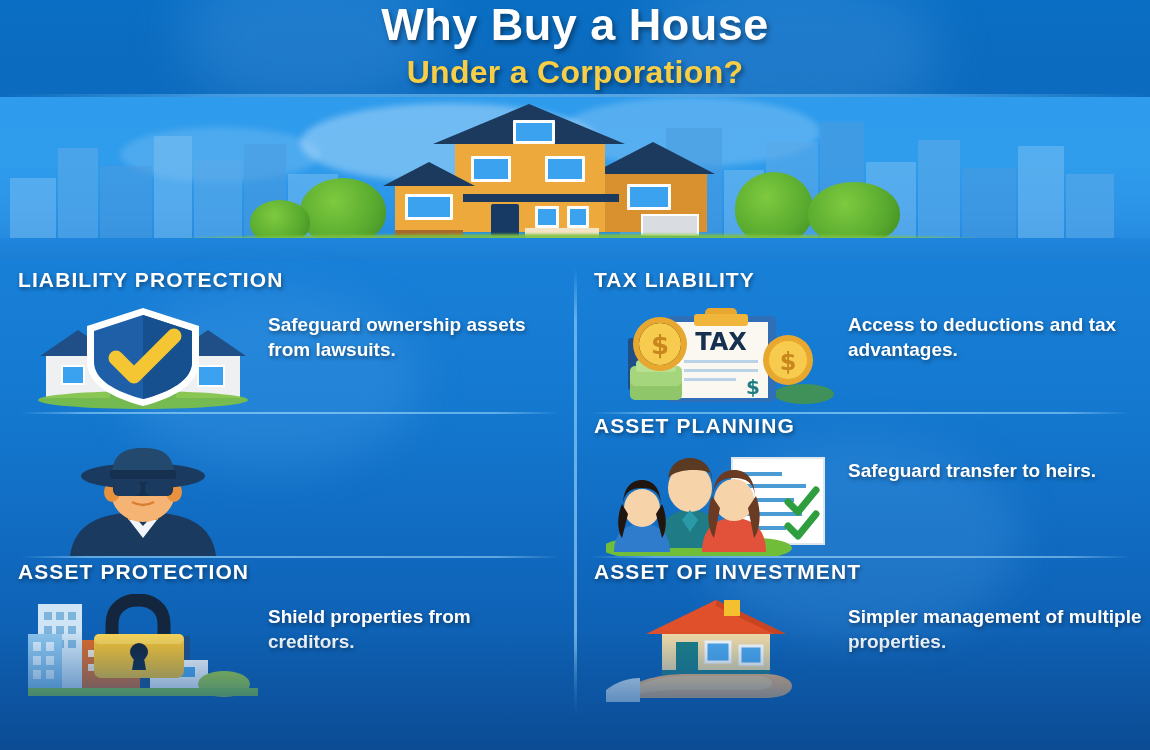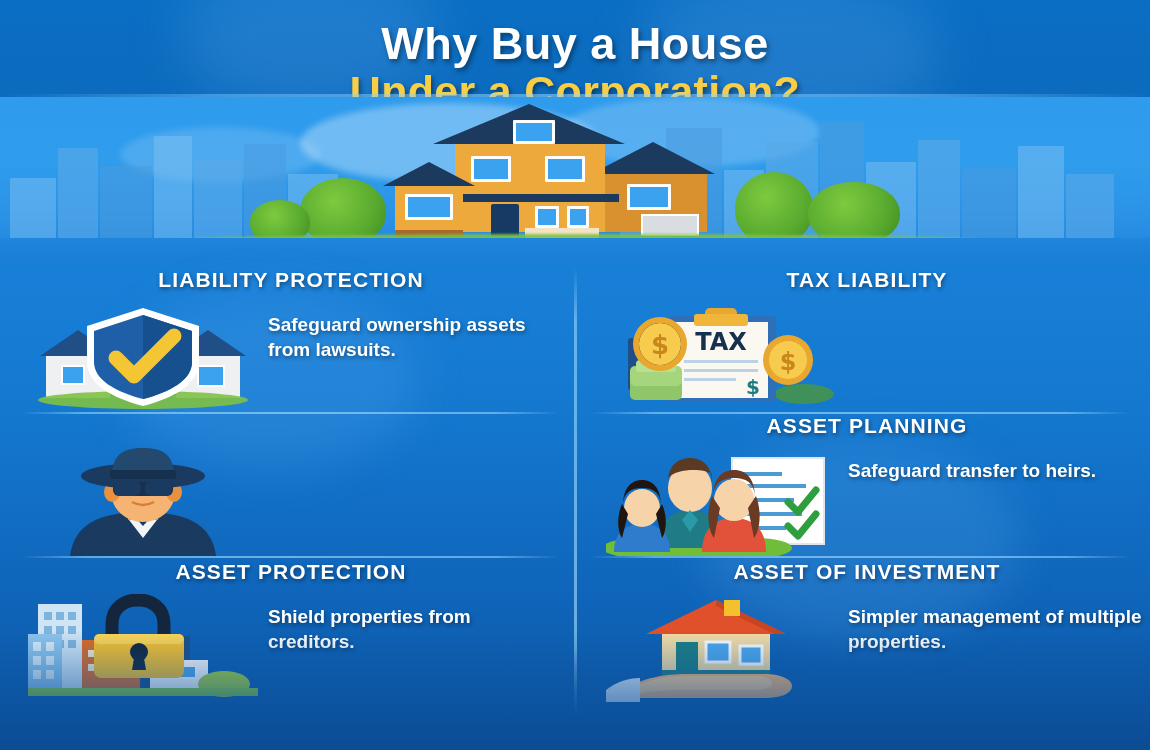--- a/index.html
+++ b/index.html
@@ -18,27 +18,27 @@
   #header {
     position: absolute; left: 0; top: 0; width: 1150px; height: 97px;
     background: linear-gradient(180deg,#0a6fc4 0%,#0b6cc0 45%,#0c6bbe 100%);
     overflow: hidden;
   }
   #header::after {
     content:""; position:absolute; left:0; bottom:0; width:100%; height:3px;
     background: linear-gradient(90deg,rgba(255,255,255,0) 0%,rgba(120,200,255,.45) 18%,rgba(150,215,255,.55) 50%,rgba(120,200,255,.45) 82%,rgba(255,255,255,0) 100%);
   }
   .hdr-glow{position:absolute;border-radius:50%;filter:blur(26px);background:rgba(120,190,255,.18);}
-  .title-wrap{position:relative;width:100%;text-align:center;padding-top:19px;}
+  .title-wrap{position:relative;width:100%;text-align:center;padding-top:0;}
   #title-main{
     font-size: 45px; font-weight: 700; color: #ffffff; letter-spacing: .5px;
     line-height: 50px; text-shadow: 2px 3px 5px rgba(0,0,0,.42);
   }
   #title-sub{
-    font-size: 43px; font-weight: 700; color: #f7ce45; letter-spacing: .3px;
+    font-size: 32px; font-weight: 700; color: #f7ce45; letter-spacing: .3px;
     line-height: 44px; text-shadow: 2px 3px 5px rgba(0,0,0,.45);
   }
 
   
   #hero {
     position: absolute; left: 0; top: 97px; width: 1150px; height: 163px;
     overflow: hidden;
     background: linear-gradient(180deg,#2e9bec 0%,#2f9cec 40%,#2b93e6 72%,#1f84dd 100%);
   }
   .hero-cloud{position:absolute;background:rgba(205,232,252,.42);border-radius:50%;filter:blur(3px);}
@@ -68,21 +68,21 @@
   .vline{
     position:absolute;left:574px;top:8px;width:3px;height:448px;
     background:linear-gradient(180deg,rgba(145,212,255,0) 0%,rgba(150,215,255,.60) 12%,rgba(160,220,255,.62) 85%,rgba(145,212,255,0) 100%);
   }
   .hline{
     position:absolute;height:2px;
     background:linear-gradient(90deg,rgba(150,215,255,0) 0%,rgba(160,220,255,.55) 12%,rgba(170,225,255,.6) 50%,rgba(160,220,255,.55) 88%,rgba(150,215,255,0) 100%);
   }
   .cell{position:absolute;width:574px;height:146px;}
   .cell .c-head{
-    position:absolute;left:4px;top:0;width:100%;text-align:center;
+    position:absolute;left:18px;top:0;width:100%;text-align:left;
     font-size:21px;font-weight:700;color:#ffffff;letter-spacing:1.1px;
     text-shadow:1px 2px 4px rgba(0,0,0,.45);
   }
   .cell .c-icon{position:absolute;left:28px;top:34px;width:230px;height:108px;}
   .cell .c-desc{
     position:absolute;left:268px;top:44px;width:290px;
     font-size:19px;font-weight:700;color:#ffffff;line-height:25px;
     text-shadow:1px 2px 4px rgba(0,0,0,.42);
   }
   .cell.right .c-icon{left:30px;}
@@ -229,20 +229,21 @@
 
           <ellipse cx="54" cy="42" rx="27" ry="27" fill="#e8a72e"></ellipse>
           <ellipse cx="54" cy="42" rx="21" ry="21" fill="#f6c council"></ellipse>
           <ellipse cx="54" cy="42" rx="21" ry="21" fill="#f7cc4e"></ellipse>
           <text x="54" y="52" font-family="DejaVu Sans, sans-serif" font-size="26" font-weight="bold" fill="#c8861c" text-anchor="middle">$</text>
           <ellipse cx="182" cy="58" rx="25" ry="25" fill="#e8a72e"></ellipse>
           <ellipse cx="182" cy="58" rx="19" ry="19" fill="#f7cc4e"></ellipse>
           <text x="182" y="68" font-family="DejaVu Sans, sans-serif" font-size="24" font-weight="bold" fill="#c8861c" text-anchor="middle">$</text>
         </svg>
       </div>
+      <div class="c-desc">Access to deductions and tax advantages.</div>
     </div>
 
     <div class="cell left" style="left:0px;top:154px;">
       <div class="c-icon">
         <svg viewBox="0 0 230 108" width="230" height="108">
 
           <path d="M42 108 C46 76 72 64 115 64 C158 64 184 76 188 108 Z" fill="#1b3a5f"></path>
           <path d="M98 68 L115 90 L132 68 L126 66 L115 78 L104 66 Z" fill="#f2f4f7"></path>
 
           <rect x="100" y="52" width="30" height="20" fill="#e8913f"></rect>

